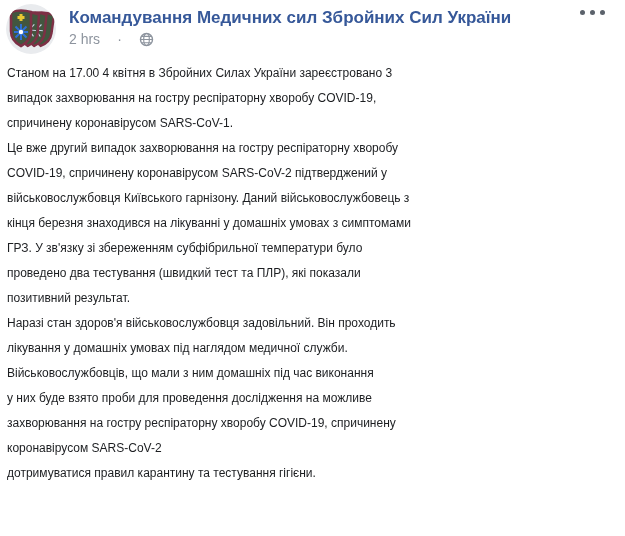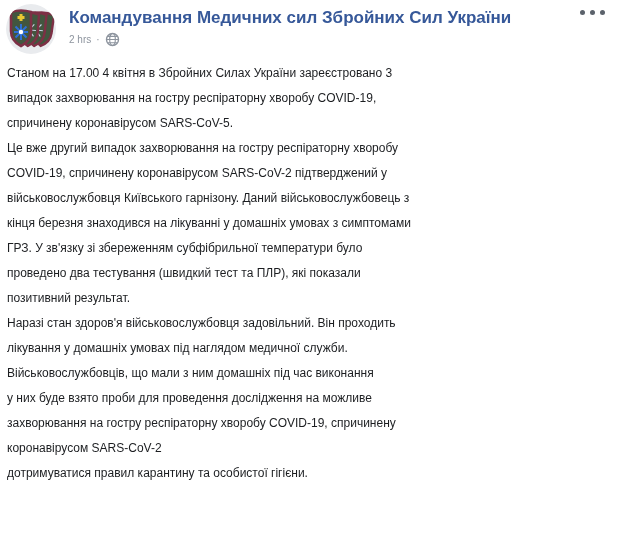--- a/index.html
+++ b/index.html
@@ -43,22 +43,23 @@
     line-height: 21px;
     text-decoration: none;
     cursor: pointer;
     white-space: nowrap;
   }
   .meta {
     display: flex;
     align-items: center;
     margin-top: 3px;
     color: #8d949e;
-    font-size: 10px;
+    font-size: 14px;
     line-height: 17px;
+    gap: 12px;
   }
   .meta a {
     color: #8d949e;
     text-decoration: none;
     cursor: pointer;
   }
   .meta .sep {
     margin: 0 5px;
   }
   .globe {
@@ -147,30 +148,30 @@
       <span class="d"></span>
       <span class="d"></span>
       <span class="d"></span>
     </div>
 
   </div>
 
   <div class="post-text">
       <div class="line">Станом на 17.00 4 квітня в Збройних Силах України зареєстровано 3</div>
       <div class="line">випадок захворювання на гостру респіраторну хворобу COVID-19,</div>
-      <div class="line">спричинену коронавірусом SARS-CoV-5.</div>
+      <div class="line">спричинену коронавірусом SARS-CoV-1.</div>
       <div class="line">Це вже другий випадок захворювання на гостру респіраторну хворобу</div>
       <div class="line">COVID-19, спричинену коронавірусом SARS-CoV-2 підтверджений у</div>
       <div class="line">військовослужбовця Київського гарнізону. Даний військовослужбовець з</div>
       <div class="line">кінця березня знаходився на лікуванні у домашніх умовах з симптомами</div>
       <div class="line">ГРЗ. У зв'язку зі збереженням субфібрильної температури було</div>
       <div class="line">проведено два тестування (швидкий тест та ПЛР), які показали</div>
       <div class="line">позитивний результат.</div>
       <div class="line">Наразі стан здоров'я військовослужбовця задовільний. Він проходить</div>
       <div class="line">лікування у домашніх умовах під наглядом медичної служби.</div>
       <div class="line">Військовослужбовців, що мали з ним домашніх під час виконання</div>
       <div class="line">у них буде взято проби для проведення дослідження на можливе</div>
       <div class="line">захворювання на гостру респіраторну хворобу COVID-19, спричинену</div>
       <div class="line">коронавірусом SARS-CoV-2</div>
-      <div class="line">дотримуватися правил карантину та особистої гігієни.</div>
+      <div class="line">дотримуватися правил карантину та тестування гігієни.</div>
     </div>
 
 </div>
 
 </body></html>

